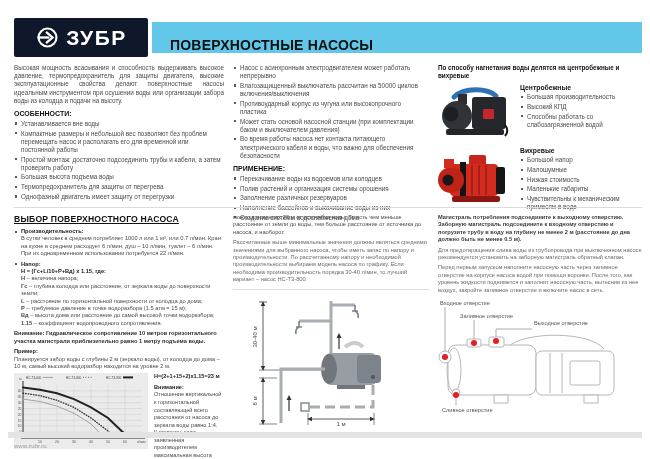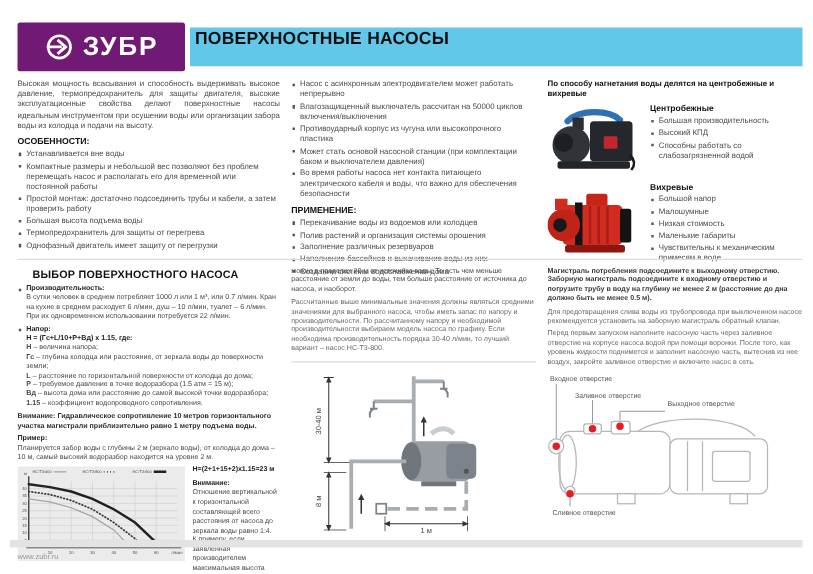--- a/index.html
+++ b/index.html
@@ -1,35 +1,35 @@
 <!DOCTYPE html>
 <html><head>
 <meta charset="utf-8">
 <style>
   * { margin:0; padding:0; box-sizing:border-box; }
   html,body { background:#fff; }
   body { width:650px; height:459px; position:relative; font-family:"Liberation Sans",sans-serif; color:#3d3d3d; overflow:hidden; }
 
   
-  .logo { position:absolute; left:14px; top:18px; width:134px; height:39px; background:#701a75; display:flex; align-items:center; justify-content:center; gap:6px; border-radius:2px; }
+  .logo { position:absolute; left:14px; top:18px; width:134px; height:39px; background:#0f172a; display:flex; align-items:center; justify-content:center; gap:6px; border-radius:2px; }
   .logo .brand { color:#fff; font-weight:bold; font-size:21px; letter-spacing:1.5px; }
-  .titlebar { position:absolute; left:152px; top:22px; width:490px; height:31px; background:#63c7e9; display:flex; align-items:flex-start; padding-left:4px; }
+  .titlebar { position:absolute; left:152px; top:22px; width:490px; height:31px; background:#63c7e9; display:flex; align-items:flex-end; padding-left:18px; }
   .titlebar h1 { font-size:14px; font-weight:bold; color:#101010; letter-spacing:.2px; }
 
   
   .cols { position:absolute; left:14px; width:628px; display:flex; gap:9px; }
   .top-section { top:64px; height:140px; }
   .bottom-section { top:214px; height:216px; }
   .c1 { width:210px; } .c2 { width:196px; } .c3 { width:204px; }
 
   p, .li { font-size:6.3px; line-height:1.3; color:#4a4a4a; }
   .li { position:relative; padding-left:7px; margin-bottom:1.5px; }
   .li::before { content:''; position:absolute; left:1px; top:2.6px; width:2.2px; height:2.2px; background:#5a5a5a; }
   h3.sub { font-size:7px; font-weight:bold; color:#111; margin:5px 0 3px 0; }
-  h2.sec { font-size:8.6px; font-weight:bold; color:#111; margin:0 0 4px 12px; letter-spacing:.2px; }
+  h2.sec { font-size:8.6px; font-weight:bold; color:#111; margin:0 0 4px 0; letter-spacing:.2px;text-decoration:underline; }
   .divider { position:absolute; left:14px; width:628px; height:0; border-top:1px solid #dcdcdc; }
   .lead { font-weight:bold; color:#111; margin-bottom:4px; }
 
   .pump-row { display:flex; gap:8px; margin-bottom:7px; align-items:flex-start; }
   .pump-row .txt { flex:1; }
   .pump-row .ttl { font-size:6.8px; font-weight:bold; color:#111; margin-bottom:2px; }
 
   .small { font-size:5.7px; line-height:1.3; }
   .warn { font-weight:bold; color:#2e2e2e; margin:3px 0; }
   .mb { margin-bottom:3px; }

